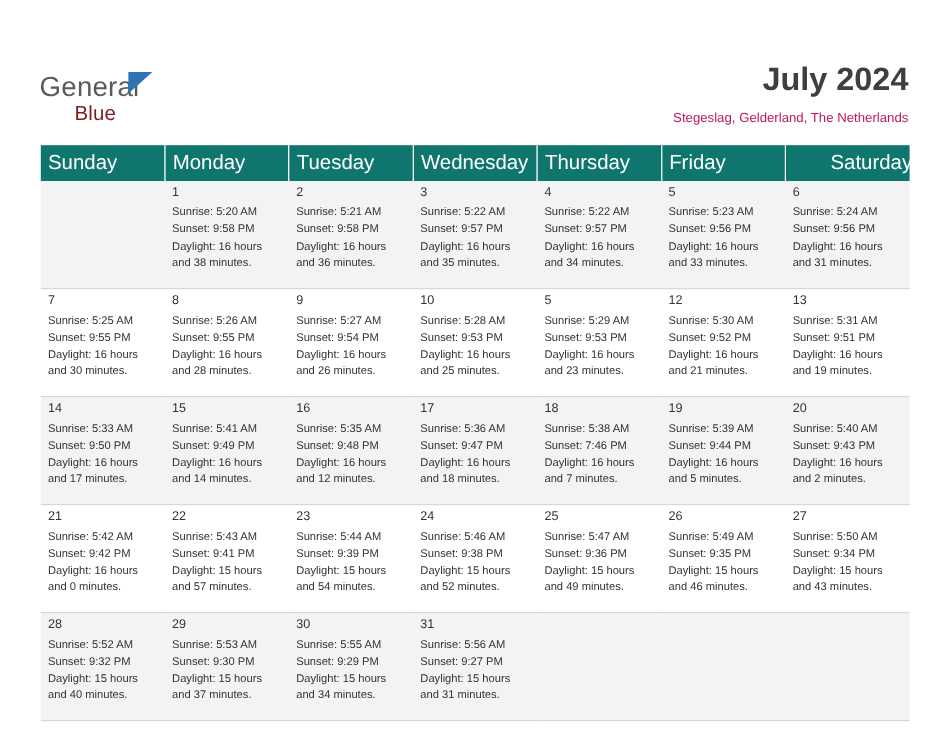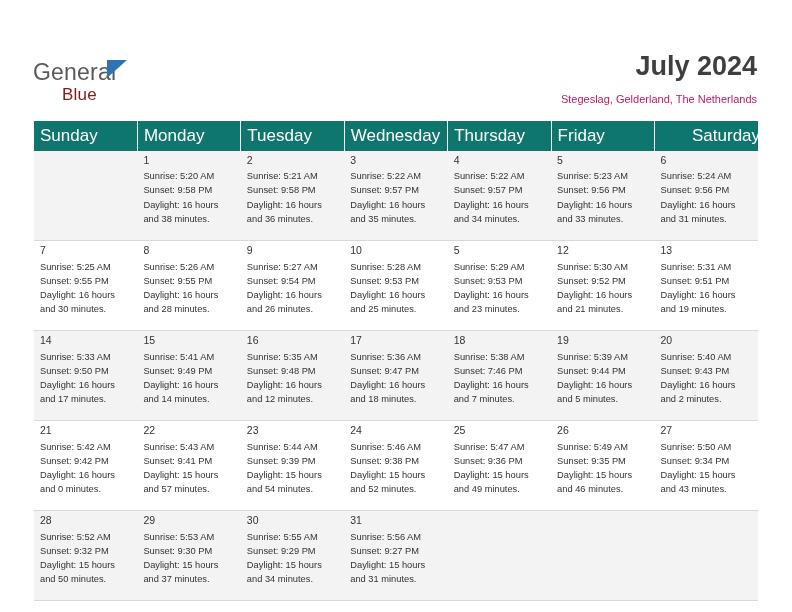--- a/index.html
+++ b/index.html
@@ -329,21 +329,21 @@
             <span class="info-line">Daylight: 15 hours</span>
             <span class="info-line">and 43 minutes.</span>
           </td>
         </tr>
         <tr class="shaded">
           <td>
             <span class="daynum">28</span>
             <span class="info-line">Sunrise: 5:52 AM</span>
             <span class="info-line">Sunset: 9:32 PM</span>
             <span class="info-line">Daylight: 15 hours</span>
-            <span class="info-line">and 50 minutes.</span>
+            <span class="info-line">and 40 minutes.</span>
           </td>
           <td>
             <span class="daynum">29</span>
             <span class="info-line">Sunrise: 5:53 AM</span>
             <span class="info-line">Sunset: 9:30 PM</span>
             <span class="info-line">Daylight: 15 hours</span>
             <span class="info-line">and 37 minutes.</span>
           </td>
           <td>
             <span class="daynum">30</span>

